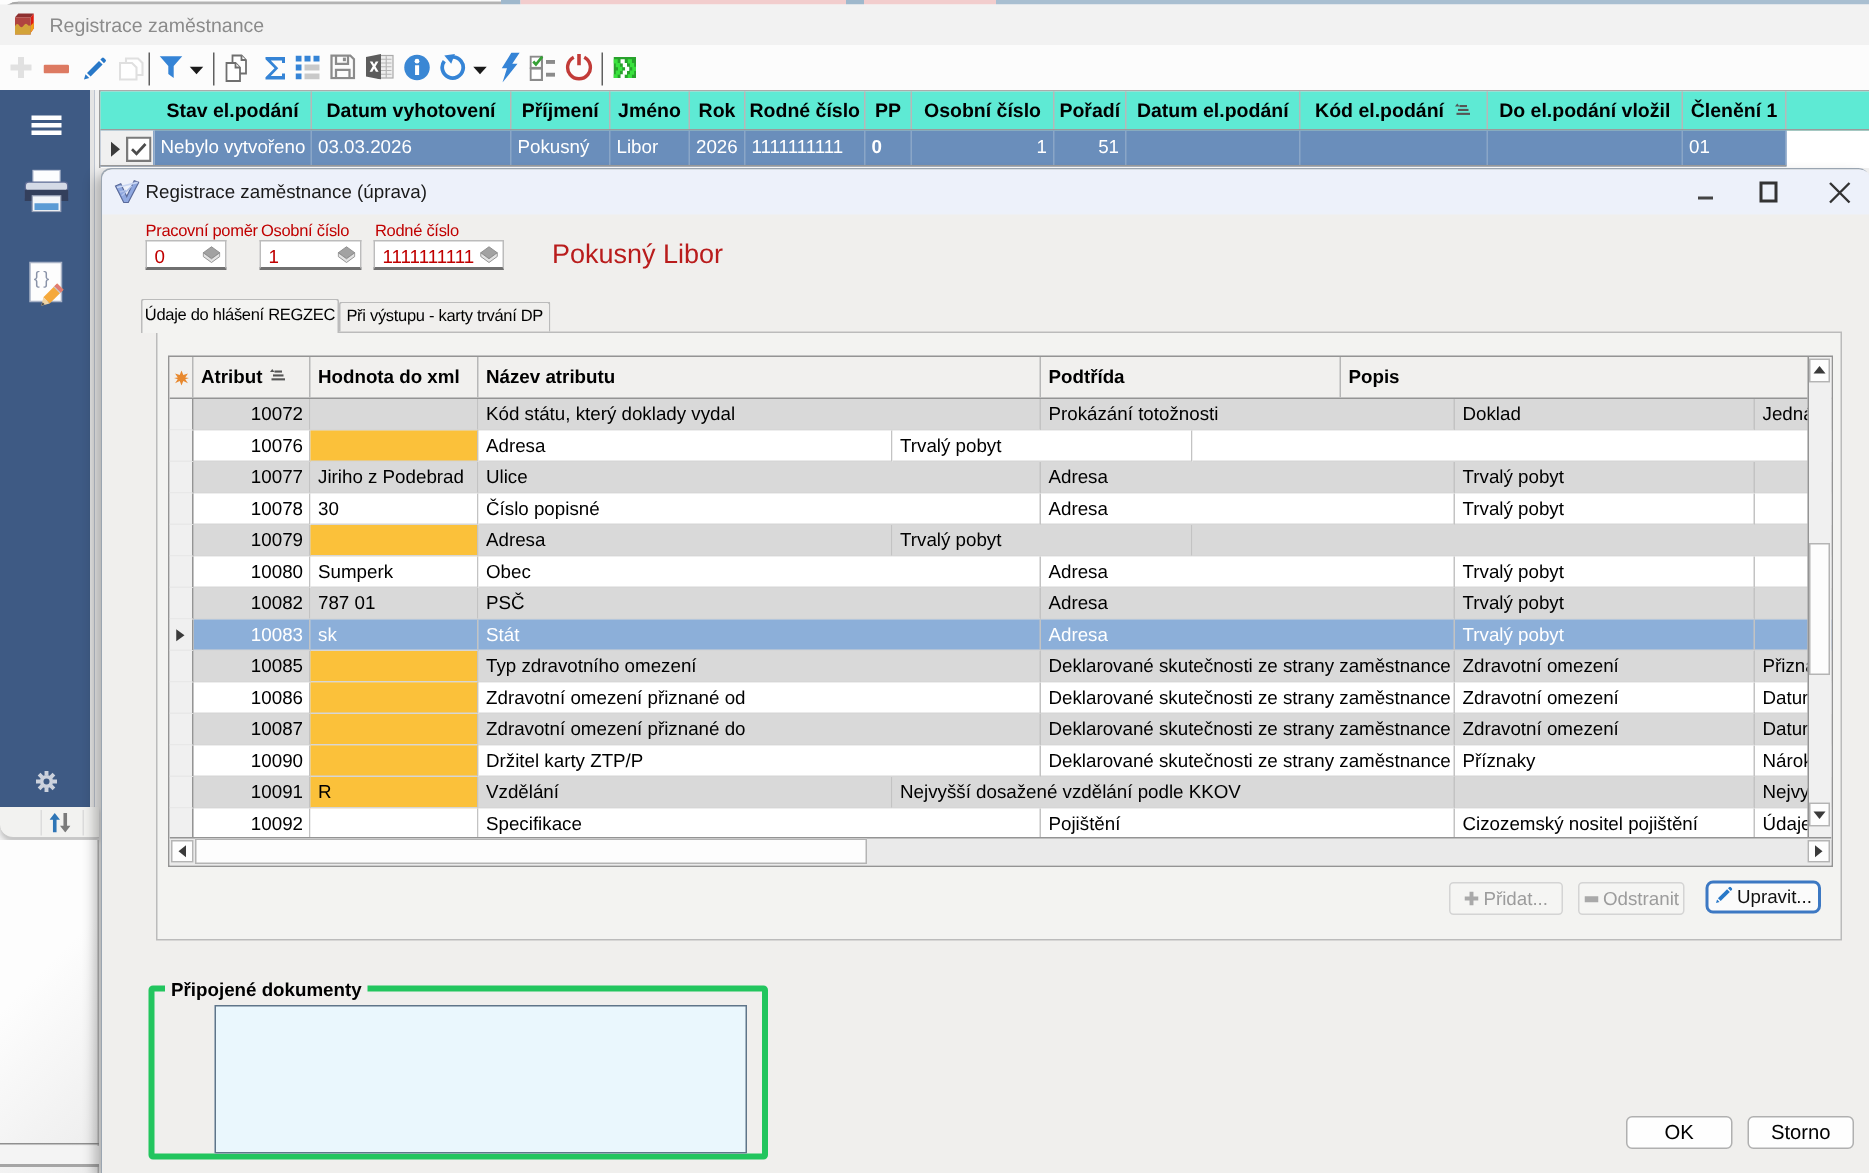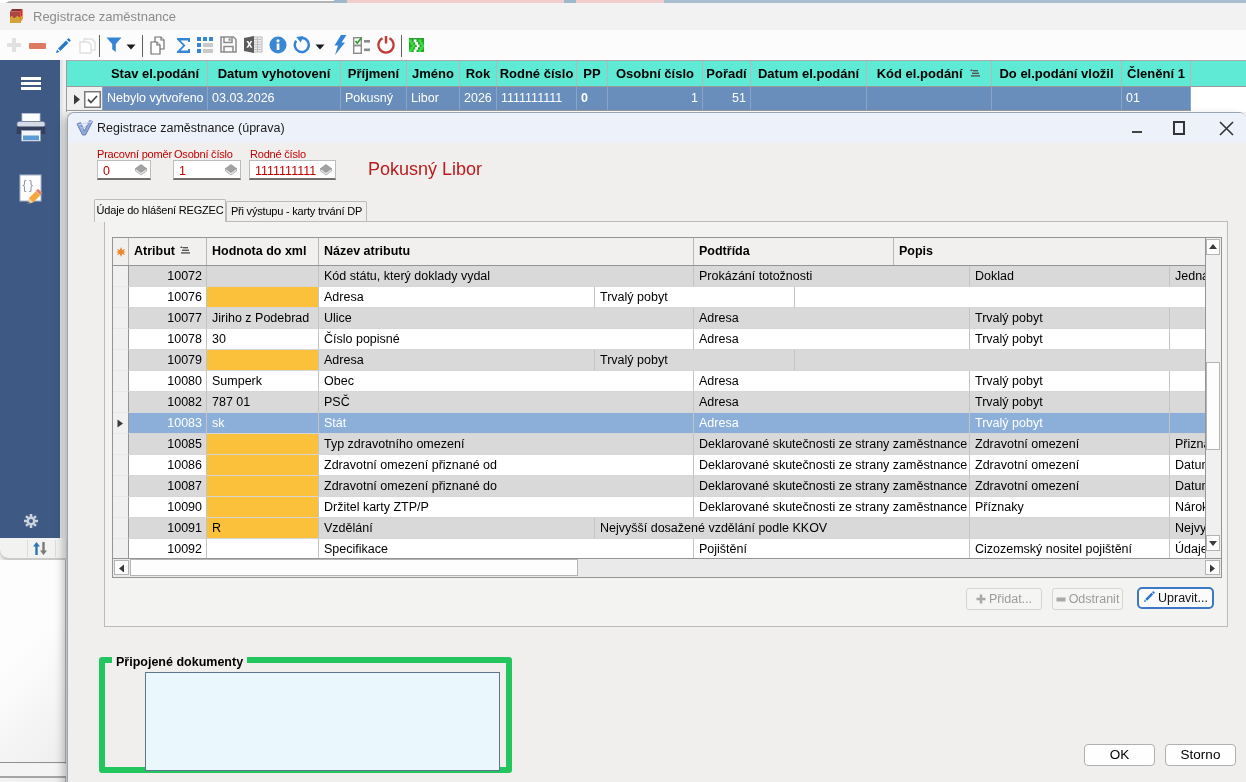--- a/index.html
+++ b/index.html
@@ -56,21 +56,21 @@
 .white > div { background:#ffffff; }
 .sel > div { background:#8cafd9; color:#fff; }
 .orange { background:#fbc13a !important; }
 
 
 .sbbtn { position:absolute; background:#fdfdfd; border:1px solid #b4b4b4; }
 .sbthumb { position:absolute; background:#fdfdfd; border:1px solid #b4b4b4; }
 
 
 .dbtn { position:absolute; height:22px; border-radius:3px; font-size:12.5px; text-align:center; }
-#groupbox { position:absolute; left:31px; top:544px; width:413px; height:116px; border:6px solid #22c55e; border-radius:3px; }
+#groupbox { position:absolute; left:31px; top:544px; width:413px; height:116px; border:4px solid #22c55e; border-radius:3px; }
 #groupbox .lbl { position:absolute; left:7px; top:-8px; background:#f0efed; padding:0 4px; font-weight:bold; font-size:12.5px; color:#000; }
 #bluebox { position:absolute; left:40px; top:9px; width:355px; height:99px; background:#eaf7fd; border:1px solid #5f7589; }
 .okbtn { position:absolute; top:631px; width:71px; height:22px; background:#fefefe; border:1px solid #b0b0b0; border-radius:4px; font-size:13.5px; text-align:center; line-height:20px; color:#000; }
 </style>
 </head>
 <body>
 
 <div class="abs" style="left:0;top:0;width:1246px;height:3px;background:#fbfbfb"></div>
 <div class="abs" style="left:8px;top:1px;width:326px;height:1.5px;background:#b3b3b3"></div>
 <div class="abs" style="left:334px;top:0;width:13px;height:3px;background:#9fb8cc"></div>

